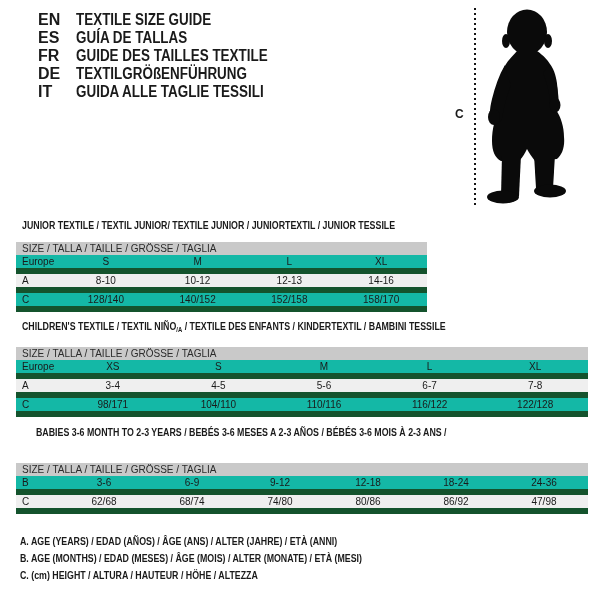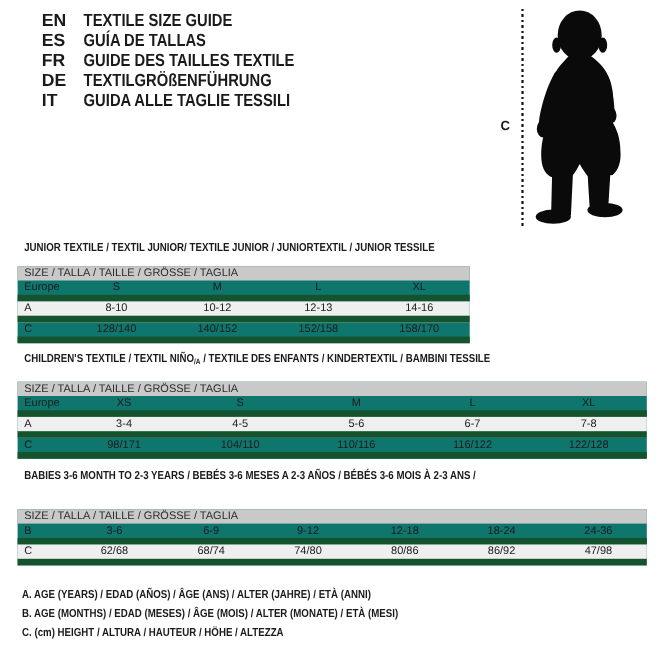--- a/index.html
+++ b/index.html
@@ -21,25 +21,25 @@
     left:474px;top:8px;width:2px;height:199px;
     background:repeating-linear-gradient(to bottom,#141414 0 2px,transparent 2px 5px);
   }
   .c-label{left:455px;top:107px;font-weight:bold;font-size:12px;}
   .baby-svg{left:475px;top:5px;}
 
   
   .sec-title{font-weight:bold;font-size:10.5px;line-height:16px;}
   .t1-title{left:22px;top:217px;}
   .t2-title{left:22px;top:318px;}
-  .t3-title{left:22px;top:424px;}
+  .t3-title{left:36px;top:424px;}
   .sub{font-size:7px;vertical-align:-2px;}
 
   
-  .size-table{background:#0f766e;}
+  .size-table{background:#14b8a6;}
   .t1{left:16px;top:242px;width:411px;}
   .t2{left:16px;top:347px;width:572px;}
   .t3{left:16px;top:463px;width:572px;}
   .size-bar{
     height:13px;line-height:13px;background:#c9c9c9;
     padding-left:6px;font-size:10px;color:#2b2b2b;
   }
   .trow{display:flex;height:13px;line-height:13px;font-size:10px;border-bottom:6px solid #14532d;}
   .trow.alt{background:#efefef;}
   .tlabel{flex:0 0 38px;padding-left:6px;text-align:left;}

